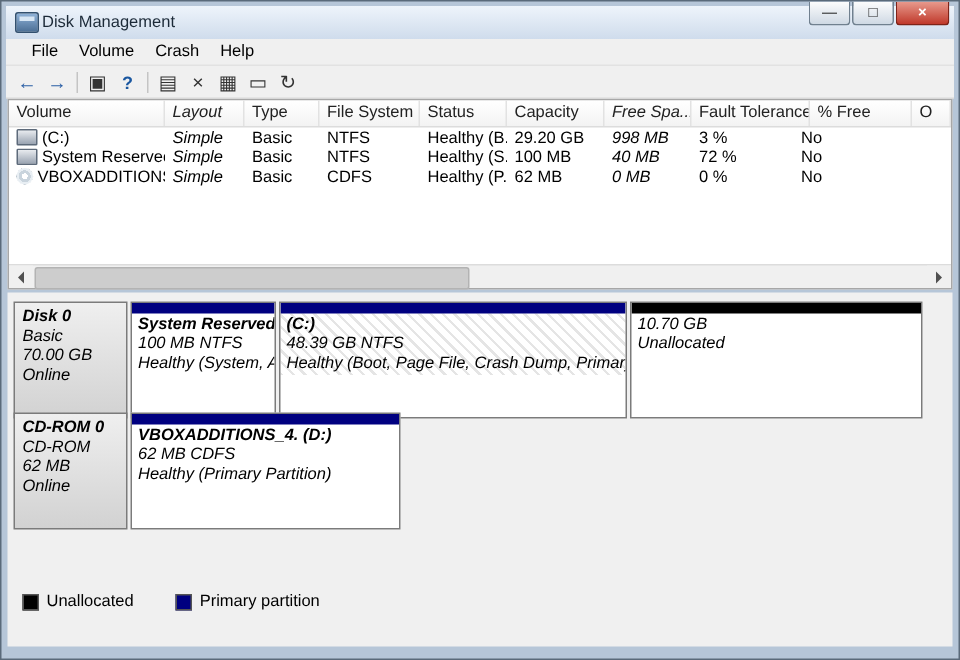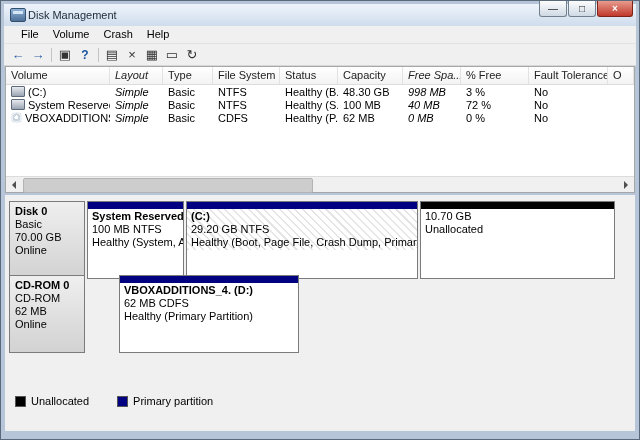--- a/index.html
+++ b/index.html
@@ -40,34 +40,34 @@
   
   .hscroll{position:absolute;left:0;right:0;bottom:0;height:15px;background:#f0f0f0;border-top:1px solid #dcdcdc;}
   .sb-btn{position:absolute;top:0;width:16px;height:15px;background:#f0f0f0;display:flex;align-items:center;justify-content:center;}
   .sb-btn.left{left:0;} .sb-btn.right{right:0;}
   .tri-l{width:0;height:0;border:4px solid transparent;border-right-color:#505050;margin-left:-4px;}
   .tri-r{width:0;height:0;border:4px solid transparent;border-left-color:#505050;margin-right:-4px;}
   .sb-thumb{position:absolute;left:17px;top:1px;width:288px;height:13px;background:#cdcdcd;border:1px solid #b3b3b3;border-radius:2px;}
 
   
   .graph{position:absolute;left:4px;top:194px;right:4px;height:236px;background:#f0f0f0;}
-  .disk-row{position:absolute;left:4px;right:20px;height:78px;display:flex;}
+  .disk-row{position:absolute;left:4px;right:20px;height:78px;display:flex;font-style:italic;}
   .row-disk0{top:6px;} .row-cdrom{top:80px;}
   .dev-box{width:76px;flex:none;border:1px solid #7b7b7b;background:linear-gradient(#efefef,#d2d2d2);padding:3px 5px;box-sizing:border-box;line-height:13px;white-space:nowrap;overflow:hidden;}
   .dev-name{font-weight:bold;}
   .parts{flex:1;display:flex;margin-left:2px;gap:2px;}
   .part{border:1px solid #7b7b7b;background:#fff;box-sizing:border-box;overflow:hidden;position:relative;}
   .part .strip{height:7px;width:100%;}
   .part .ptxt{padding:1px 4px;line-height:13px;white-space:nowrap;overflow:hidden;}
   .pname{font-weight:bold;}
   .part.sysres{width:97px;flex:none;}
   .part.cdrive{width:232px;flex:none;}
   .part.cdrive .pbody{background:repeating-linear-gradient(45deg, rgba(0,0,0,0.10) 0 1.5px, transparent 1.5px 5.5px);}
   .part.unalloc{flex:1;}
-  .part.cdpart{width:180px;flex:none;margin-left:32px;}
+  .part.cdpart{width:180px;flex:none;}
   .cd-spacer{flex:1;}
 
   
   .legend{position:absolute;left:10px;top:200px;display:flex;align-items:center;gap:28px;}
   .legend-item{display:flex;align-items:center;gap:5px;}
   .swatch{width:11px;height:11px;border:1px solid #555;box-sizing:border-box;}
 </style>
 </head>
 <body>
 
@@ -106,35 +106,35 @@
 
   <div class="listview">
     <div class="lv-header">
       <div class="hcell c0">Volume</div>
       <div class="hcell c1">Layout</div>
       <div class="hcell c2">Type</div>
       <div class="hcell c3">File System</div>
       <div class="hcell c4">Status</div>
       <div class="hcell c5">Capacity</div>
       <div class="hcell c6">Free Spa...</div>
+      <div class="hcell c8">Fault Tolerance</div>
       <div class="hcell c7">% Free</div>
-      <div class="hcell c8">Fault Tolerance</div>
       <div class="hcell c9">O</div>
     </div>
 
     <div class="lv-row">
       <div class="cell c0">
           <span class="drive-ico"></span>
           <span>(C:)</span>
         </div>
       <div class="cell c1">Simple</div>
       <div class="cell c2">Basic</div>
       <div class="cell c3">NTFS</div>
       <div class="cell c4">Healthy (B...</div>
-      <div class="cell c5">48.30 GB</div>
+      <div class="cell c5">29.20 GB</div>
       <div class="cell c6">998 MB</div>
       <div class="cell c7">3 %</div>
       <div class="cell c8">No</div>
       <div class="cell c9"></div>
     </div>
 
     <div class="lv-row">
       <div class="cell c0">
           <span class="drive-ico"></span>
           <span>System Reserved</span>
@@ -192,21 +192,21 @@
           <div class="ptxt">
             <div class="pname">System Reserved</div>
             <div>100 MB NTFS</div>
             <div>Healthy (System, Activ</div>
           </div>
         </div>
         <div class="part cdrive">
           <div class="strip" style="background: rgb(0, 0, 128);"></div>
           <div class="ptxt pbody">
             <div class="pname">(C:)</div>
-            <div>29.20 GB NTFS</div>
+            <div>48.39 GB NTFS</div>
             <div>Healthy (Boot, Page File, Crash Dump, Primary Partitio</div>
           </div>
         </div>
         <div class="part unalloc">
           <div class="strip" style="background: rgb(0, 0, 0);"></div>
           <div class="ptxt">
             <div>10.70 GB</div>
             <div>Unallocated</div>
           </div>
         </div>

